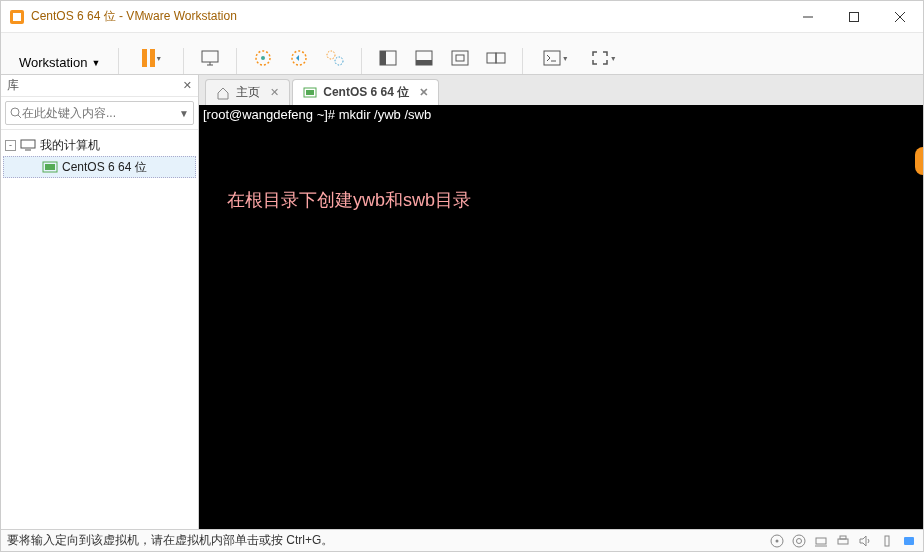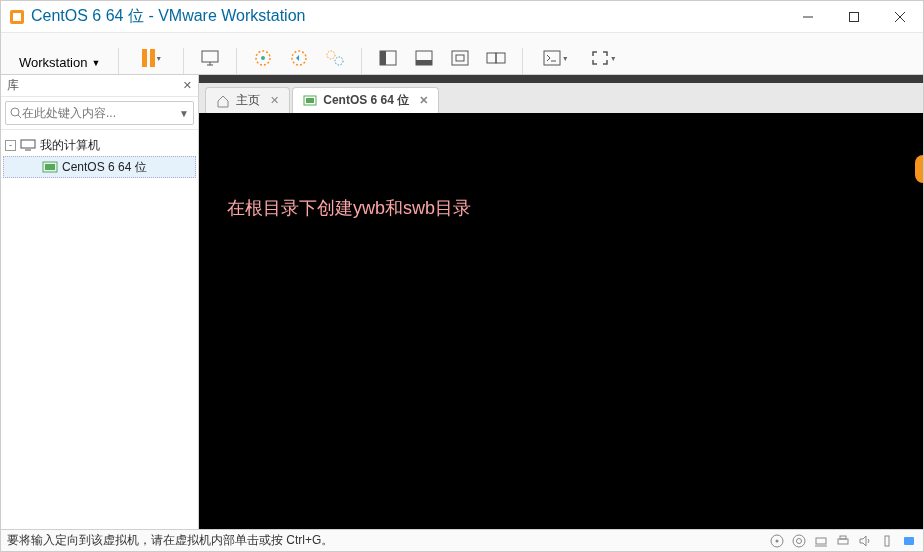--- a/index.html
+++ b/index.html
@@ -1,20 +1,20 @@
 <!DOCTYPE html>
 <html><head>
 <meta charset="utf-8">
 <style>
 * { margin: 0; padding: 0; box-sizing: border-box; font-family: "Microsoft YaHei", "Segoe UI", sans-serif; }
 body { width: 924px; height: 552px; background: #fff; display: flex; flex-direction: column; border: 1px solid #ccc; overflow: hidden; }
 
 .titlebar { height: 32px; display: flex; align-items: center; padding-left: 8px; background: #fff; border-bottom: 1px solid #e8e8e8; }
 .titlebar .app-icon { width: 16px; height: 16px; margin-right: 6px; }
-.titlebar .title { font-size: 16px; color: #0369a1; flex: 1; }
+.titlebar .title { font-size: 12px; color: #a16207; flex: 1; }
 .titlebar .win-btn { width: 46px; height: 32px; display: flex; align-items: center; justify-content: center; color: #333; }
 
 .toolbar { height: 42px; display: flex; align-items: flex-end; padding: 0 10px; gap: 4px; border-bottom: 1px solid #d0d0d0; background: #fafafa; }
 .menu-btn { padding: 4px 8px; font-size: 13px; display: flex; align-items: center; gap: 4px; border-radius: 3px; }
 .separator { width: 1px; height: 26px; background: #ddd; margin: 0 6px; }
 .tool-btn { width: 32px; height: 32px; display: flex; align-items: center; justify-content: center; border-radius: 3px; }
 .tool-btn.split { width: 44px; position: relative; }
 .tool-btn.split::after { content: "▾"; font-size: 8px; margin-left: 2px; color: #666; }
 .pause-bars { display: flex; gap: 3px; }
 .pause-bars span { width: 5px; height: 18px; background: #f7941e; }
@@ -30,21 +30,21 @@
 .tree { padding: 4px 2px; font-size: 12px; color: #222; }
 .tree-row { display: flex; align-items: center; height: 22px; gap: 4px; padding-left: 2px; white-space: nowrap; }
 .tree-row.d1 { padding-left: 2px; }
 .tree-row.d2 { padding-left: 38px; }
 .tree-row.d2b { padding-left: 20px; }
 .expander { width: 11px; height: 11px; border: 1px solid #999; font-size: 9px; line-height: 9px; text-align: center; color: #555; }
 .tree-icon { width: 16px; height: 14px; display: inline-flex; align-items: center; justify-content: center; }
 .tree-row.sel { background: #e6f2fb; border: 1px dotted #aac; }
 
 .main { flex: 1; display: flex; flex-direction: column; min-width: 0; background: #3a3a3a; }
-.tabs { height: 30px; display: flex; align-items: flex-end; background: #e8e8e8; padding: 4px 6px 0 6px; gap: 2px; margin-top: 8px; }
+.tabs { height: 30px; display: flex; align-items: flex-end; background: #e8e8e8; padding: 4px 6px 0 6px; gap: 2px; }
 .tab { height: 26px; display: flex; align-items: center; gap: 6px; padding: 0 10px; font-size: 12px; background: #f3f3f3; border: 1px solid #ccc; border-bottom: none; border-radius: 4px 4px 0 0; color: #444; }
 .tab.active { background: #fff; font-weight: bold; }
 .tab .tab-close { font-size: 11px; color: #888; margin-left: 4px; }
 
 .terminal { flex: 1; background: #000; color: #fff; font-family: "Consolas","Courier New",monospace; font-size: 13px; padding: 2px 4px; position: relative; line-height: 15px; overflow: hidden; }
 .terminal .line { white-space: pre; }
 .terminal .anno { position: absolute; color: #fca5a5; font-family: "Microsoft YaHei", sans-serif; font-size: 18px; font-weight: 500; }
 .terminal .cursor { display: inline-block; width: 8px; height: 13px; background: #fff; vertical-align: bottom; }
 .orange-tab { position: absolute; right: 0; top: 42px; width: 8px; height: 28px; background: #f7941e; border-radius: 8px 0 0 8px; }
 
@@ -221,20 +221,21 @@
             <svg width="14" height="12">
               <rect x="1" y="1" width="12" height="9" fill="none" stroke="#5a5"></rect>
               <rect x="3" y="3" width="8" height="5" fill="#5a5"></rect>
             </svg>
           </span>
         <span>CentOS 6 64 位</span>
         <span class="tab-close">✕</span>
       </div>
     </div>
     <div class="terminal">
+      <div class="line">[root@wangdefeng ~]# mkdir /ywb /swb</div>
       <div class="anno" style="left:28px; top:88px;">在根目录下创建ywb和swb目录</div>
       <div class="orange-tab"></div>
     </div>
   </div>
 </div>
 
 <div class="statusbar">
   <span class="status-text">要将输入定向到该虚拟机，请在虚拟机内部单击或按 Ctrl+G。</span>
   <div class="status-icons">
     <span class="si">

